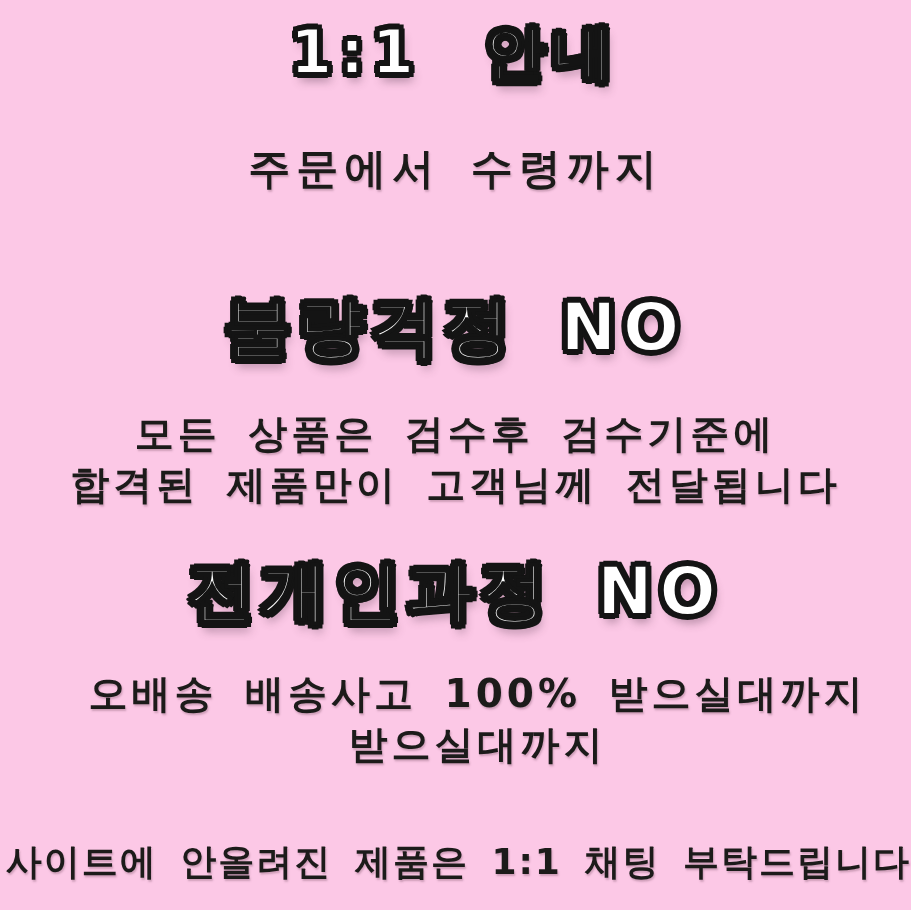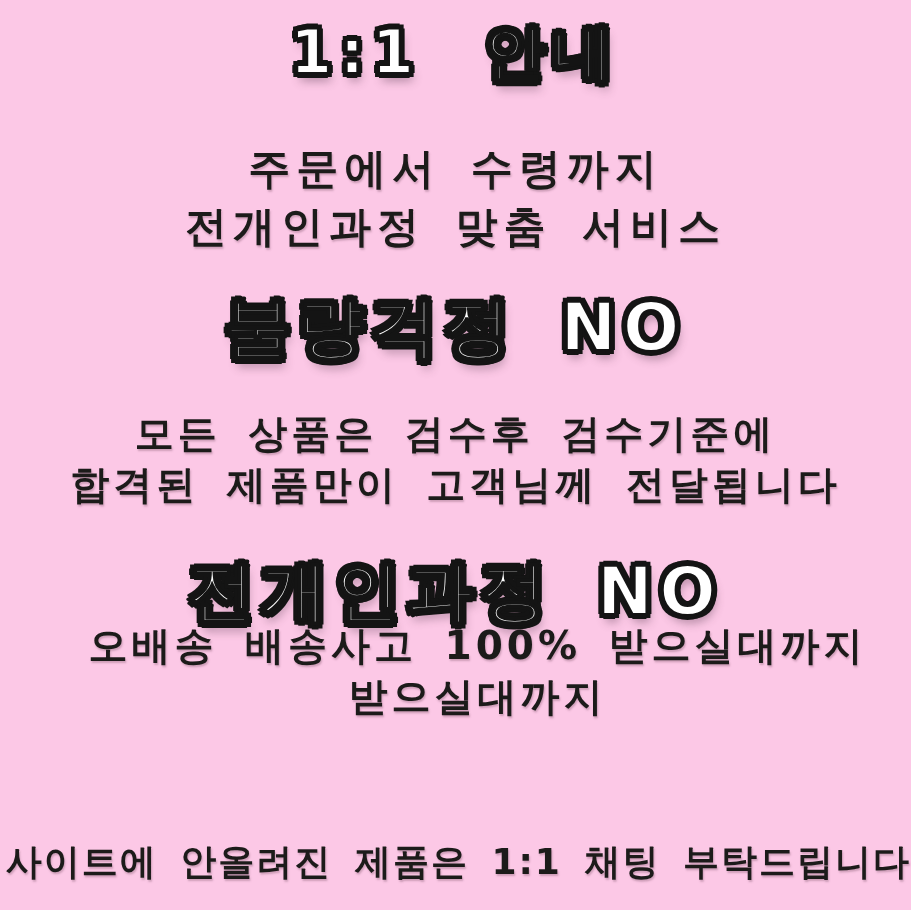--- a/index.html
+++ b/index.html
@@ -73,21 +73,21 @@
     word-spacing: 10px;
   }
   .body-1 {
     top: 408px;
     font-size: 39px;
     line-height: 51px;
     letter-spacing: 4px;
     word-spacing: 10px;
   }
   .body-2 {
-    top: 620px;
+    top: 668px;
     font-size: 39px;
     line-height: 51px;
     letter-spacing: 4px;
     word-spacing: 10px;
     padding-left: 44px;
   }
   .footer-note {
     top: 838px;
     font-size: 36px;
     line-height: 48px;
@@ -98,21 +98,20 @@
 </style>
 </head>
 <body>
 
 <div class="canvas">
 
   <h1 class="center-block bubble title">1:1 안내</h1>
 
   <div class="center-block handtext intro">
     <div>주문에서 수령까지</div>
-    <div>전개인과정 맞춤 서비스</div>
   </div>
 
   <h2 class="center-block bubble section-heading heading-1">불량걱정 NO</h2>
 
   <div class="center-block handtext body-1">
     <div>모든 상품은 검수후 검수기준에</div>
     <div>합격된 제품만이 고객님께 전달됩니다</div>
   </div>
 
   <h2 class="center-block bubble section-heading heading-2">전개인과정 NO</h2>

